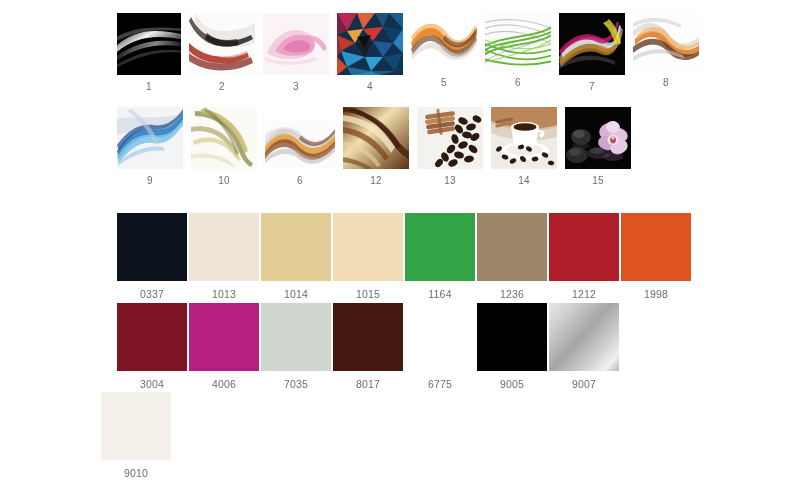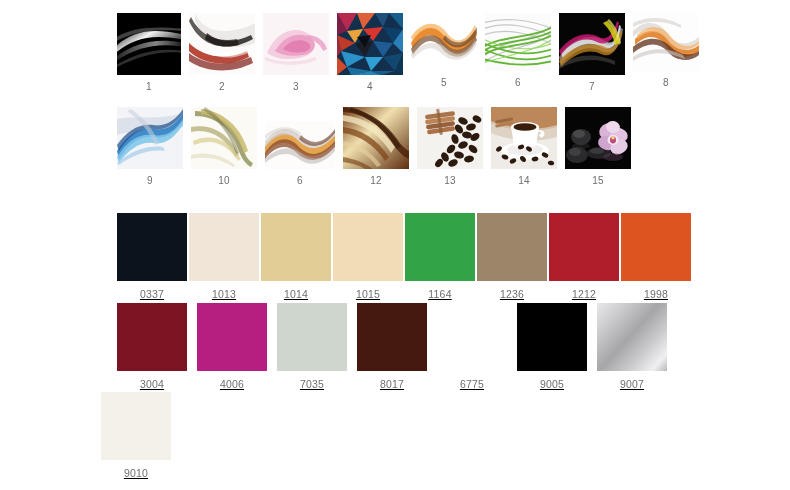--- a/index.html
+++ b/index.html
@@ -61,21 +61,20 @@
   }
 
   .swatch-caption {
     font-size: 10.5px;
     color: #6e6e6e;
     margin-top: 7px;
   }
 
   .swatch-cell {
     width: 70px;
-    text-decoration: underline;
   }
 
   
   .thumb-inner {
     width: 100%;
     height: 100%;
   }
 </style>
 </head>
 <body>
@@ -446,21 +445,21 @@
       <div class="caption swatch-caption">1212</div>
     </div>
 
     <div class="cell swatch-cell">
       <div class="swatch" style="background:#dd5420;"></div>
       <div class="caption swatch-caption">1998</div>
     </div>
 
   </div>
 
-  <div class="gallery-row" id="swatch-row-2" style="left:117px; top:303px; gap:10px;">
+  <div class="gallery-row" id="swatch-row-2" style="left:117px; top:303px; gap:2px;">
 
     <div class="cell swatch-cell">
       <div class="swatch" style="background:#7c1423;"></div>
       <div class="caption swatch-caption">3004</div>
     </div>
 
     <div class="cell swatch-cell">
       <div class="swatch" style="background:#b61f80;"></div>
       <div class="caption swatch-caption">4006</div>
     </div>

